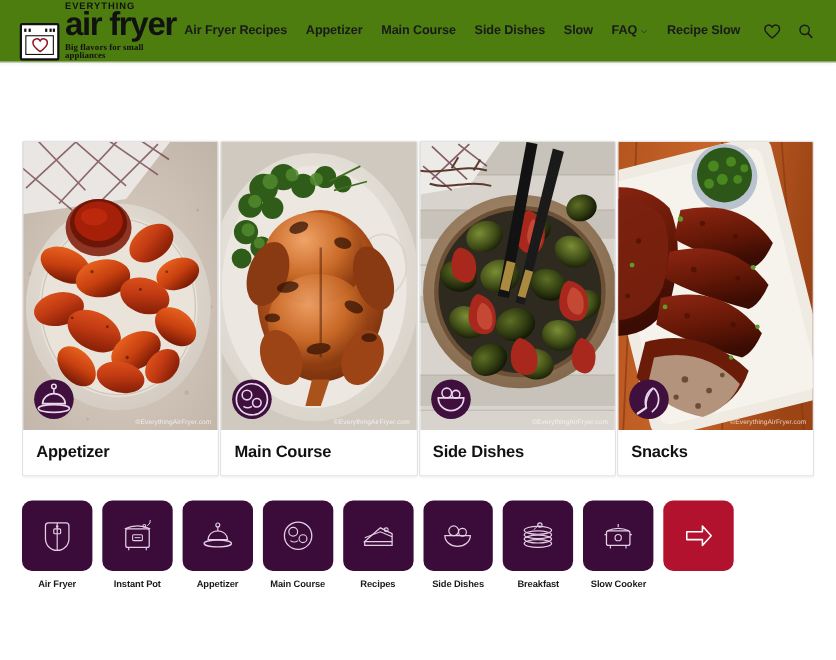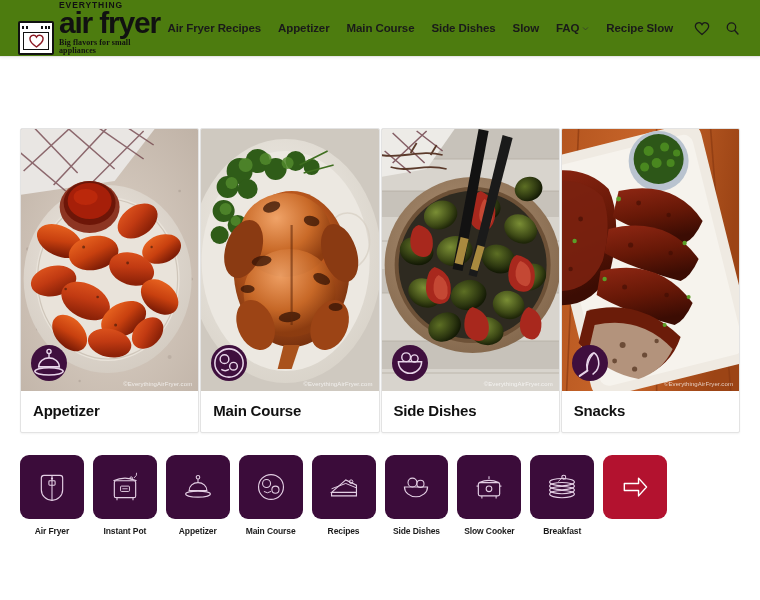--- a/index.html
+++ b/index.html
@@ -641,47 +641,47 @@
           <circle cx="23" cy="14.5" r="4" fill="none" stroke="#e3cfe4" stroke-width="1.2"></circle>
         </svg>
       </div>
       <div class="tile-label">Side Dishes</div>
     </div>
 
 
     <div class="tile">
       <div class="tile-box">
         <svg width="32" height="32" viewBox="0 0 36 36">
+          <ellipse cx="18" cy="26" rx="14" ry="4" fill="none" stroke="#e3cfe4" stroke-width="1.2"></ellipse>
+          <ellipse cx="18" cy="21.5" rx="14" ry="4" fill="none" stroke="#e3cfe4" stroke-width="1.2"></ellipse>
+          <ellipse cx="18" cy="17" rx="14" ry="4" fill="none" stroke="#e3cfe4" stroke-width="1.2"></ellipse>
+          <ellipse cx="18" cy="12.5" rx="14" ry="4" fill="none" stroke="#e3cfe4" stroke-width="1.2"></ellipse>
+          <circle cx="20" cy="7" r="2.2" fill="none" stroke="#e3cfe4" stroke-width="1.2"></circle>
+          <path d="M14 12 q4 -6 8 -3" fill="none" stroke="#e3cfe4" stroke-width="1"></path>
+        </svg>
+      </div>
+      <div class="tile-label">Breakfast</div>
+    </div>
+
+    <div class="tile">
+      <div class="tile-box">
+        <svg width="32" height="32" viewBox="0 0 36 36">
           <rect x="6" y="13" width="24" height="15" rx="2" fill="none" stroke="#e3cfe4" stroke-width="1.3"></rect>
           <path d="M7 13 q11 -5 22 0" fill="none" stroke="#e3cfe4" stroke-width="1.3"></path>
           <line x1="18" y1="6" x2="18" y2="9" stroke="#e3cfe4" stroke-width="1.2"></line>
           <circle cx="18" cy="20" r="3.2" fill="none" stroke="#e3cfe4" stroke-width="1.2"></circle>
           <line x1="4" y1="17" x2="6" y2="17" stroke="#e3cfe4" stroke-width="1.3"></line>
           <line x1="30" y1="17" x2="32" y2="17" stroke="#e3cfe4" stroke-width="1.3"></line>
           <line x1="10" y1="28" x2="10" y2="31" stroke="#e3cfe4" stroke-width="1.2"></line>
           <line x1="26" y1="28" x2="26" y2="31" stroke="#e3cfe4" stroke-width="1.2"></line>
         </svg>
       </div>
       <div class="tile-label">Slow Cooker</div>
     </div>
 
-    <div class="tile">
-      <div class="tile-box">
-        <svg width="32" height="32" viewBox="0 0 36 36">
-          <ellipse cx="18" cy="26" rx="14" ry="4" fill="none" stroke="#e3cfe4" stroke-width="1.2"></ellipse>
-          <ellipse cx="18" cy="21.5" rx="14" ry="4" fill="none" stroke="#e3cfe4" stroke-width="1.2"></ellipse>
-          <ellipse cx="18" cy="17" rx="14" ry="4" fill="none" stroke="#e3cfe4" stroke-width="1.2"></ellipse>
-          <ellipse cx="18" cy="12.5" rx="14" ry="4" fill="none" stroke="#e3cfe4" stroke-width="1.2"></ellipse>
-          <circle cx="20" cy="7" r="2.2" fill="none" stroke="#e3cfe4" stroke-width="1.2"></circle>
-          <path d="M14 12 q4 -6 8 -3" fill="none" stroke="#e3cfe4" stroke-width="1"></path>
-        </svg>
-      </div>
-      <div class="tile-label">Breakfast</div>
-    </div>
-
     <div class="tile browse">
       <div class="tile-box">
         <svg width="32" height="32" viewBox="0 0 36 36">
           <path d="M6 14 h16 v-6 l9 10 l-9 10 v-6 h-16 Z" fill="none" stroke="#ffffff" stroke-width="1.6" stroke-linejoin="round"></path>
         </svg>
       </div>
 
     </div>
   </div>
 </div>

